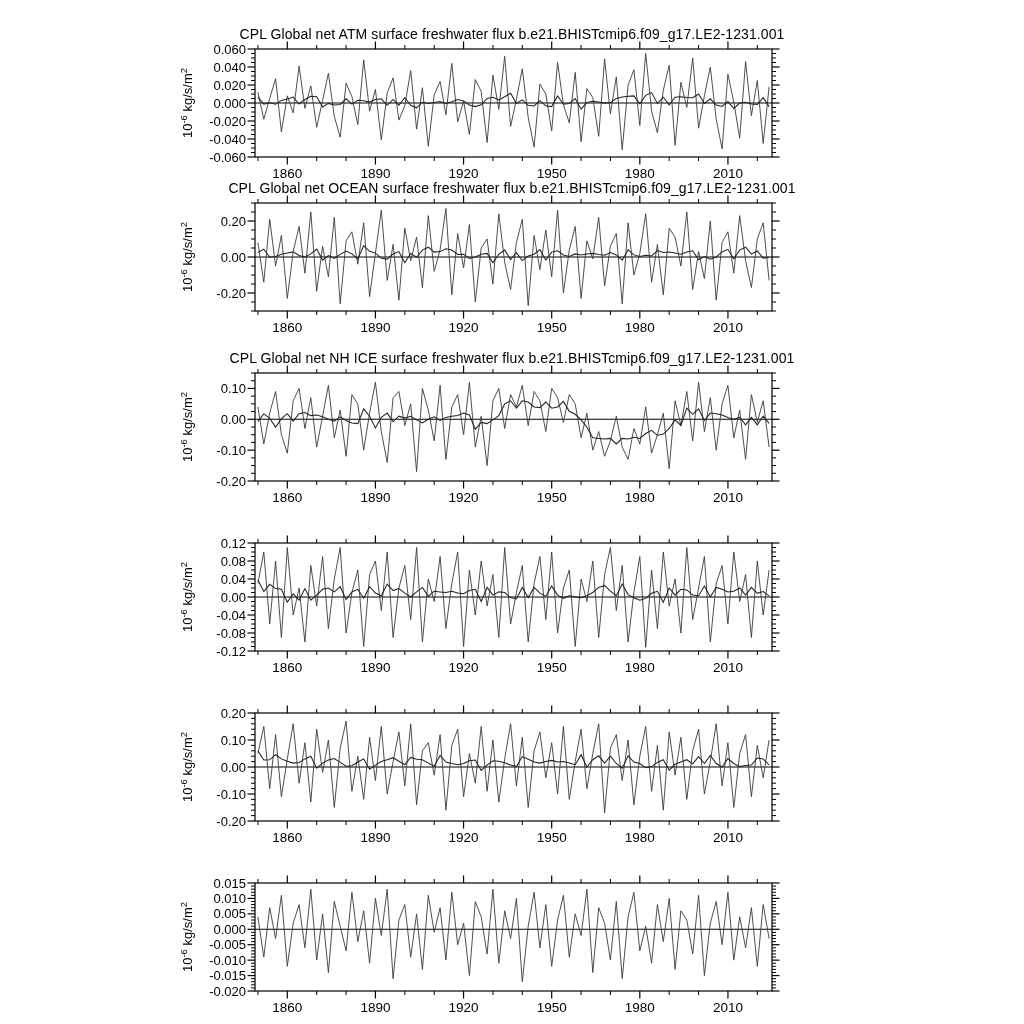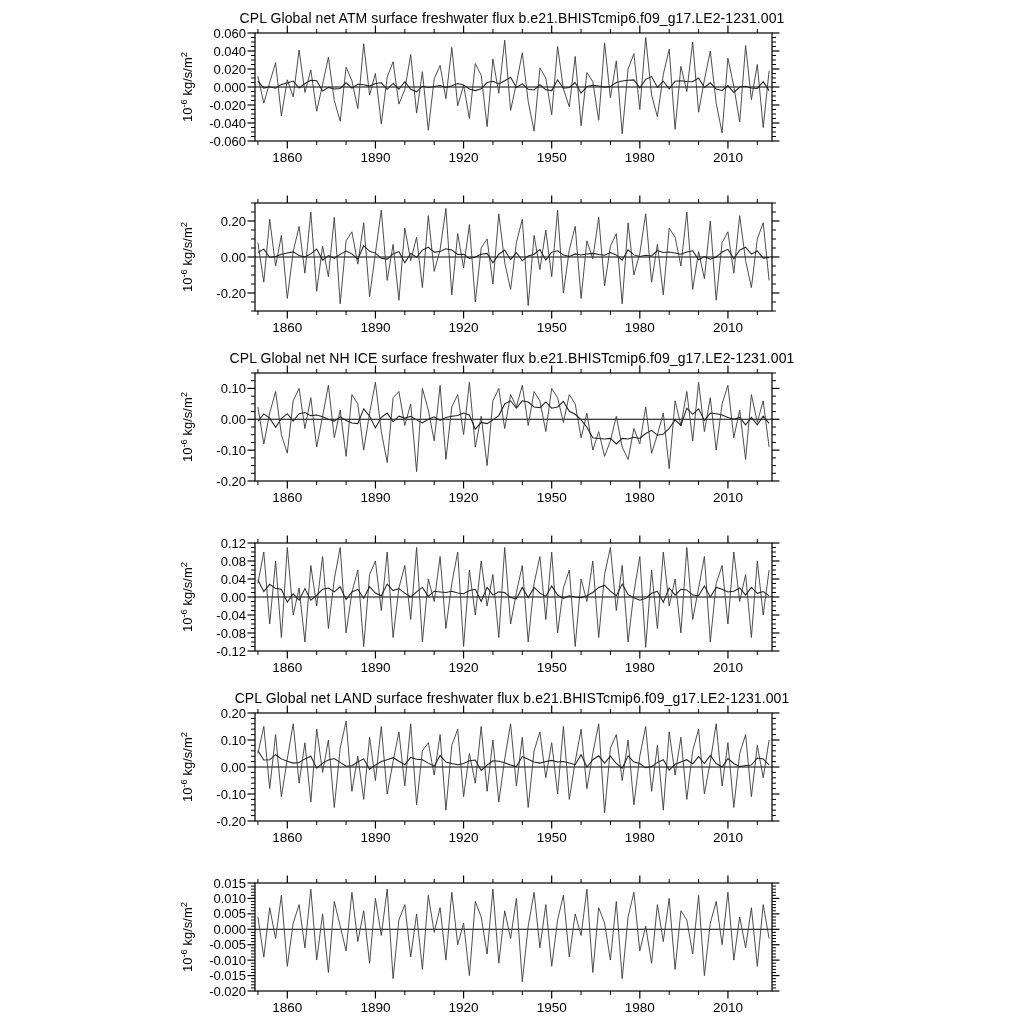--- a/index.html
+++ b/index.html
@@ -15,21 +15,21 @@
     text-align:center;font-size:14px;line-height:19px;color:#000;
     letter-spacing:0.1px;white-space:nowrap;
   }
   svg.plot{position:absolute;top:0;left:0;}
   svg.plot text{font-family:"Liberation Sans",sans-serif;fill:#000;}
 </style>
 </head>
 <body>
 
 <div class="figure">
-  <section class="panel" style="top:8px">
+  <section class="panel" style="top:24px">
     <div class="panel-title">CPL Global net ATM surface freshwater flux b.e21.BHISTcmip6.f09_g17.LE2-1231.001</div>
     <svg class="plot" width="1024" height="170">
         <rect x="255" y="25" width="517" height="108" fill="none" stroke="#000000" stroke-width="1.2"></rect>
         <line x1="287.3125" y1="133" x2="287.3125" y2="140.5" stroke="#000000" stroke-width="1.2"></line>
         <line x1="287.3125" y1="25" x2="287.3125" y2="17.5" stroke="#000000" stroke-width="1.2"></line>
         <text x="287.3125" y="153.5" text-anchor="middle" font-size="13.5">1860</text>
         <line x1="375.4375" y1="133" x2="375.4375" y2="140.5" stroke="#000000" stroke-width="1.2"></line>
         <line x1="375.4375" y1="25" x2="375.4375" y2="17.5" stroke="#000000" stroke-width="1.2"></line>
         <text x="375.4375" y="153.5" text-anchor="middle" font-size="13.5">1890</text>
         <line x1="463.5625" y1="133" x2="463.5625" y2="140.5" stroke="#000000" stroke-width="1.2"></line>
@@ -127,20 +127,21 @@
         <line x1="772" y1="29.499999999999993" x2="776" y2="29.499999999999993" stroke="#000000" stroke-width="1"></line>
         <line x1="255" y1="79" x2="772" y2="79" stroke="#000000" stroke-width="1.1"></line>
         <polyline points="257.9,68.2 263.8,95.2 269.7,74.5 275.6,54.7 281.4,107.8 287.3,71.8 293.2,88.9 299.1,42.1 304.9,84.4 310.8,61.9 316.7,103.3 322.6,76.3 328.4,49.3 334.3,92.5 340.2,113.2 346.1,59.2 351.9,72.7 357.8,100.6 363.7,35.8 369.6,87.1 375.4,65.5 381.3,115.9 387.2,69.1 393.1,53.8 398.9,96.1 404.8,81.7 410.7,46.6 416.6,105.1 422.4,63.7 428.3,122.2 434.2,70.9 440.1,57.4 445.9,90.7 451.8,39.4 457.7,97.9 463.6,77.2 469.4,110.5 475.3,55.6 481.2,67.3 487.1,118.6 492.9,51.1 498.8,85.3 504.7,32.2 510.6,102.4 516.4,75.4 522.3,44.8 528.2,93.4 534.1,123.1 539.9,60.1 545.8,70.0 551.7,106.9 557.6,38.5 563.4,80.8 569.3,98.8 575.2,48.4 581.1,117.7 586.9,64.6 592.8,73.6 598.7,112.3 604.6,34.9 610.4,89.8 616.3,52.9 622.2,125.8 628.1,61.0 633.9,45.7 639.8,101.5 645.7,29.5 651.6,87.1 657.4,108.7 663.3,66.4 669.2,41.2 675.1,121.3 680.9,58.3 686.8,83.5 692.7,34.0 698.6,104.2 704.4,71.8 710.3,43.0 716.2,95.2 722.1,124.9 727.9,50.2 733.8,78.1 739.7,114.1 745.6,37.6 751.4,91.6 757.3,56.5 763.2,119.5 769.1,62.8" fill="none" stroke="#3a3a3a" stroke-width="0.9"></polyline>
         <polyline points="257.9,73.2 263.8,80.1 269.7,78.7 275.6,80.2 281.4,76.4 287.3,74.9 293.2,73.1 299.1,80.0 304.9,75.5 310.8,72.3 316.7,72.8 322.6,83.0 328.4,79.4 334.3,80.9 340.2,80.5 346.1,74.8 351.9,80.2 357.8,76.3 363.7,76.7 369.6,78.1 375.4,75.4 381.3,74.8 387.2,81.3 393.1,75.5 398.9,81.2 404.8,73.7 410.7,81.3 416.6,83.8 422.4,78.2 428.3,79.5 434.2,78.5 440.1,77.5 445.9,79.4 451.8,77.7 457.7,75.5 463.6,76.9 469.4,80.9 475.3,82.6 481.2,80.8 487.1,74.4 492.9,73.2 498.8,76.0 504.7,72.8 510.6,69.2 516.4,79.5 522.3,75.9 528.2,81.3 534.1,82.0 539.9,76.7 545.8,81.8 551.7,82.6 557.6,71.9 563.4,80.2 569.3,79.4 575.2,74.6 581.1,85.2 586.9,78.6 592.8,77.3 598.7,78.0 604.6,79.1 610.4,78.6 616.3,74.6 622.2,73.1 628.1,72.3 633.9,71.9 639.8,79.9 645.7,71.4 651.6,68.6 657.4,79.4 663.3,73.2 669.2,80.9 675.1,73.3 680.9,72.7 686.8,73.5 692.7,73.7 698.6,70.0 704.4,79.5 710.3,74.8 716.2,81.1 722.1,82.5 727.9,77.6 733.8,84.5 739.7,79.0 745.6,78.2 751.4,80.0 757.3,80.4 763.2,73.6 769.1,82.6" fill="none" stroke="#222222" stroke-width="1.05"></polyline>
         <g transform="translate(188,79) rotate(-90)">
           <text x="0" y="4" text-anchor="middle" font-size="13"><tspan dy="0" font-size="13">10</tspan><tspan dy="-5" font-size="9.5">-6</tspan><tspan dy="5" font-size="13"> kg/s/m</tspan><tspan dy="-5" font-size="9.5">2</tspan></text>
         </g>
       </svg>
   </section>
   <section class="panel" style="top:178px">
+    <div class="panel-title">CPL Global net OCEAN surface freshwater flux b.e21.BHISTcmip6.f09_g17.LE2-1231.001</div>
     <svg class="plot" width="1024" height="170">
         <rect x="255" y="25" width="517" height="108" fill="none" stroke="#000000" stroke-width="1.2"></rect>
         <line x1="287.3125" y1="133" x2="287.3125" y2="140.5" stroke="#000000" stroke-width="1.2"></line>
         <line x1="287.3125" y1="25" x2="287.3125" y2="17.5" stroke="#000000" stroke-width="1.2"></line>
         <text x="287.3125" y="153.5" text-anchor="middle" font-size="13.5">1860</text>
         <line x1="375.4375" y1="133" x2="375.4375" y2="140.5" stroke="#000000" stroke-width="1.2"></line>
         <line x1="375.4375" y1="25" x2="375.4375" y2="17.5" stroke="#000000" stroke-width="1.2"></line>
         <text x="375.4375" y="153.5" text-anchor="middle" font-size="13.5">1890</text>
         <line x1="463.5625" y1="133" x2="463.5625" y2="140.5" stroke="#000000" stroke-width="1.2"></line>
         <line x1="463.5625" y1="25" x2="463.5625" y2="17.5" stroke="#000000" stroke-width="1.2"></line>
@@ -407,21 +408,20 @@
         <line x1="772" y1="29.499999999999993" x2="776" y2="29.499999999999993" stroke="#000000" stroke-width="1"></line>
         <line x1="255" y1="79" x2="772" y2="79" stroke="#000000" stroke-width="1.1"></line>
         <polyline points="257.9,65.5 263.8,34.0 269.7,106.0 275.6,43.0 281.4,119.5 287.3,29.5 293.2,97.0 299.1,70.0 304.9,124.0 310.8,47.5 316.7,88.0 322.6,38.5 328.4,110.5 334.3,61.0 340.2,29.5 346.1,115.0 351.9,74.5 357.8,52.0 363.7,128.5 369.6,56.5 375.4,43.0 381.3,92.5 387.2,34.0 393.1,119.5 398.9,70.0 404.8,47.5 410.7,101.5 416.6,29.5 422.4,124.0 428.3,61.0 434.2,83.5 440.1,38.5 445.9,110.5 451.8,65.5 457.7,34.0 463.6,128.5 469.4,52.0 475.3,97.0 481.2,43.0 487.1,88.0 492.9,56.5 498.8,119.5 504.7,29.5 510.6,106.0 516.4,74.5 522.3,47.5 528.2,124.0 534.1,65.5 539.9,38.5 545.8,101.5 551.7,34.0 557.6,115.0 563.4,70.0 569.3,52.0 575.2,128.5 581.1,61.0 586.9,83.5 592.8,43.0 598.7,119.5 604.6,56.5 610.4,29.5 616.3,92.5 622.2,47.5 628.1,124.0 633.9,74.5 639.8,38.5 645.7,129.4 651.6,52.0 657.4,110.5 663.3,34.0 669.2,88.0 675.1,61.0 680.9,115.0 686.8,29.5 692.7,101.5 698.6,70.0 704.4,38.5 710.3,124.0 716.2,65.5 722.1,47.5 727.9,106.0 733.8,34.0 739.7,83.5 745.6,56.5 751.4,119.5 757.3,43.0 763.2,97.0 769.1,52.0" fill="none" stroke="#3a3a3a" stroke-width="0.9"></polyline>
         <polyline points="257.9,62.1 263.8,73.6 269.7,66.3 275.6,70.6 281.4,71.3 287.3,84.1 293.2,75.8 299.1,82.2 304.9,70.6 310.8,82.2 316.7,77.1 322.6,71.3 328.4,70.0 334.3,73.9 340.2,68.7 346.1,81.6 351.9,73.9 357.8,71.3 363.7,80.3 369.6,68.7 375.4,75.1 381.3,77.7 387.2,66.1 393.1,72.6 398.9,70.6 404.8,75.1 410.7,79.0 416.6,73.9 422.4,69.4 428.3,78.4 434.2,73.2 440.1,73.9 445.9,74.5 451.8,73.2 457.7,75.1 463.6,75.8 469.4,72.6 475.3,71.3 481.2,83.5 487.1,69.4 492.9,77.1 498.8,73.9 504.7,74.5 510.6,79.6 516.4,80.9 522.3,69.4 528.2,79.6 534.1,69.4 539.9,75.1 545.8,78.4 551.7,68.1 557.6,77.1 563.4,80.3 569.3,77.7 575.2,79.0 581.1,79.6 586.9,77.7 592.8,74.5 598.7,69.4 604.6,67.4 610.4,73.2 616.3,77.7 622.2,66.1 628.1,76.6 633.9,79.8 639.8,82.3 645.7,80.4 651.6,75.3 657.4,73.3 663.3,84.3 669.2,70.0 675.1,77.1 680.9,71.3 686.8,71.9 692.7,77.1 698.6,77.7 704.4,68.1 710.3,79.0 716.2,69.4 722.1,71.3 727.9,73.9 733.8,73.2 739.7,70.0 745.6,77.1 751.4,69.4 757.3,75.3 763.2,73.6 769.1,77.9" fill="none" stroke="#222222" stroke-width="1.05"></polyline>
         <g transform="translate(188,79) rotate(-90)">
           <text x="0" y="4" text-anchor="middle" font-size="13"><tspan dy="0" font-size="13">10</tspan><tspan dy="-5" font-size="9.5">-6</tspan><tspan dy="5" font-size="13"> kg/s/m</tspan><tspan dy="-5" font-size="9.5">2</tspan></text>
         </g>
       </svg>
   </section>
   <section class="panel" style="top:688px">
-    <div class="panel-title">CPL Global net LAND surface freshwater flux b.e21.BHISTcmip6.f09_g17.LE2-1231.001</div>
     <svg class="plot" width="1024" height="170">
         <rect x="255" y="25" width="517" height="108" fill="none" stroke="#000000" stroke-width="1.2"></rect>
         <line x1="287.3125" y1="133" x2="287.3125" y2="140.5" stroke="#000000" stroke-width="1.2"></line>
         <line x1="287.3125" y1="25" x2="287.3125" y2="17.5" stroke="#000000" stroke-width="1.2"></line>
         <text x="287.3125" y="153.5" text-anchor="middle" font-size="13.5">1860</text>
         <line x1="375.4375" y1="133" x2="375.4375" y2="140.5" stroke="#000000" stroke-width="1.2"></line>
         <line x1="375.4375" y1="25" x2="375.4375" y2="17.5" stroke="#000000" stroke-width="1.2"></line>
         <text x="375.4375" y="153.5" text-anchor="middle" font-size="13.5">1890</text>
         <line x1="463.5625" y1="133" x2="463.5625" y2="140.5" stroke="#000000" stroke-width="1.2"></line>
         <line x1="463.5625" y1="25" x2="463.5625" y2="17.5" stroke="#000000" stroke-width="1.2"></line>

